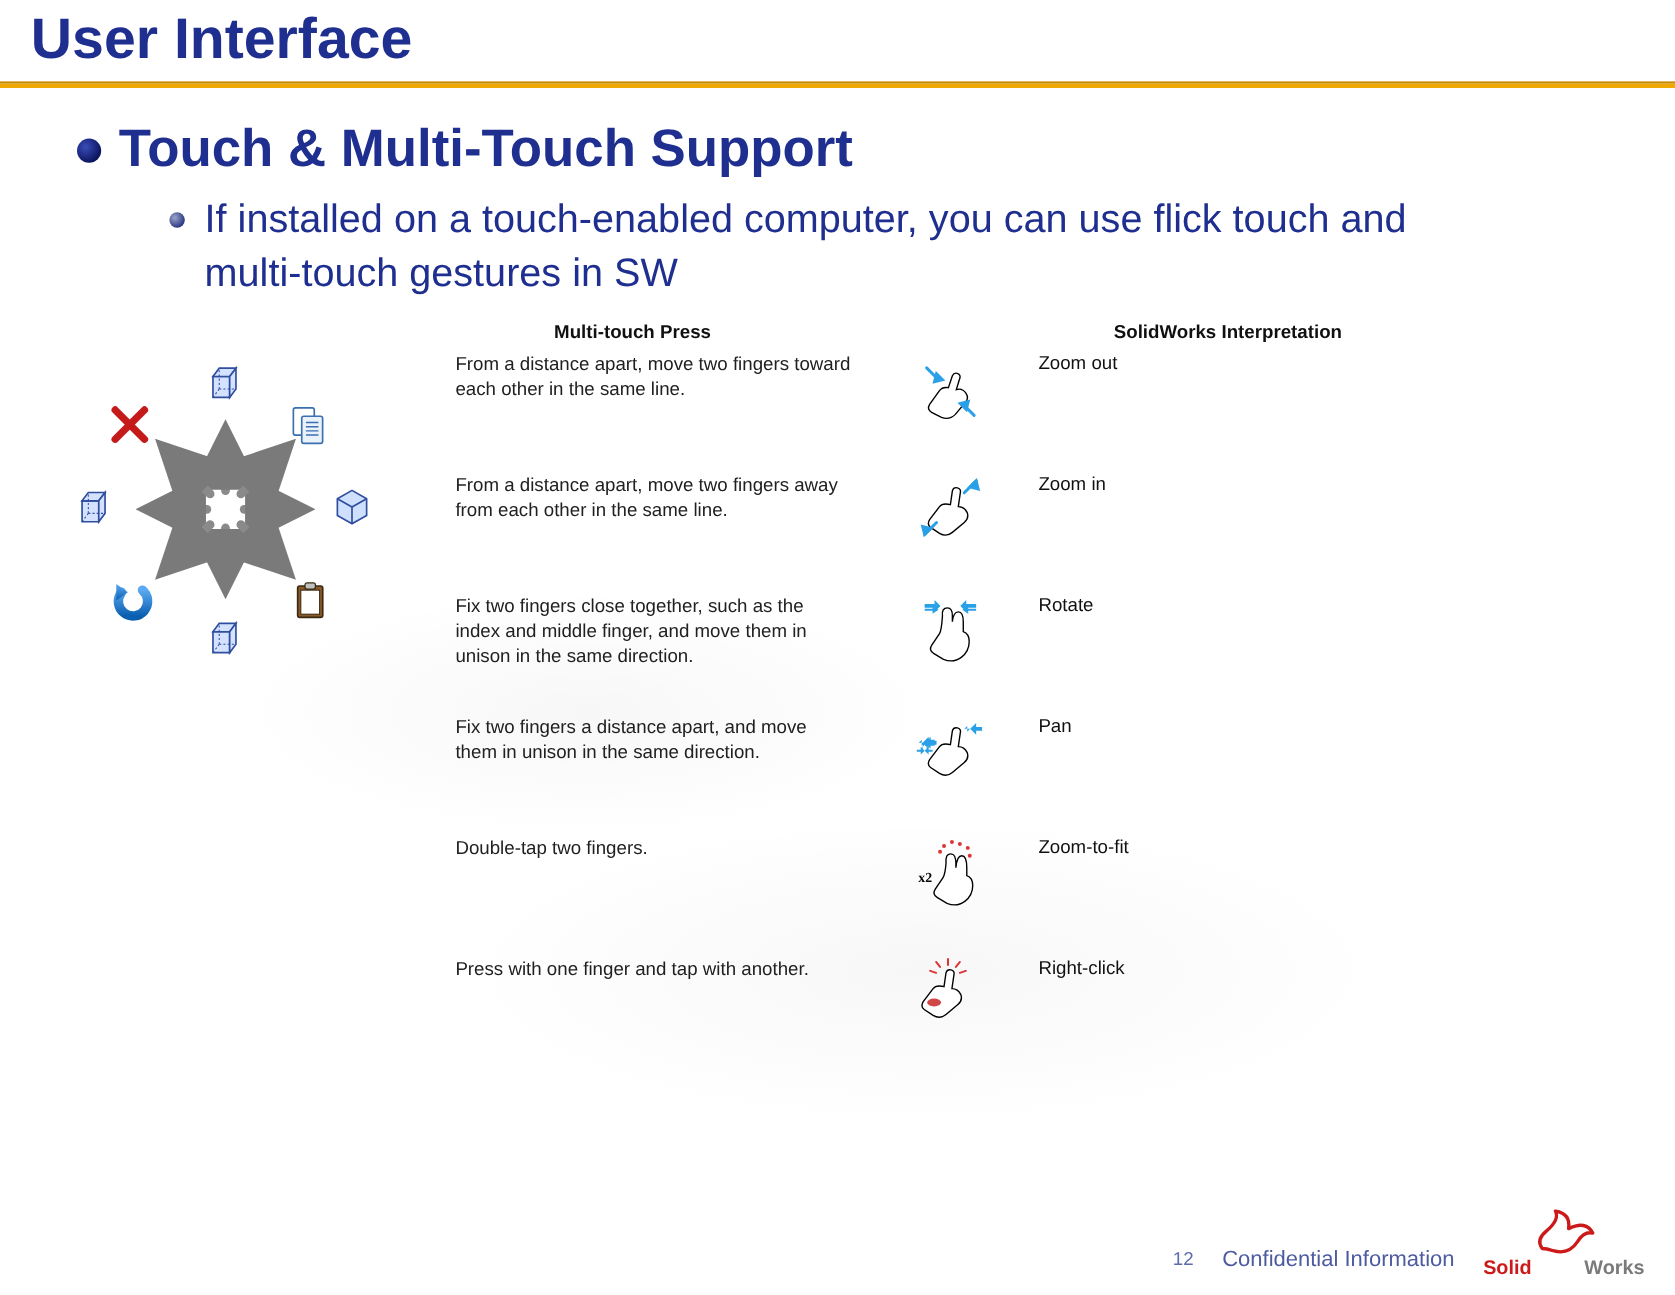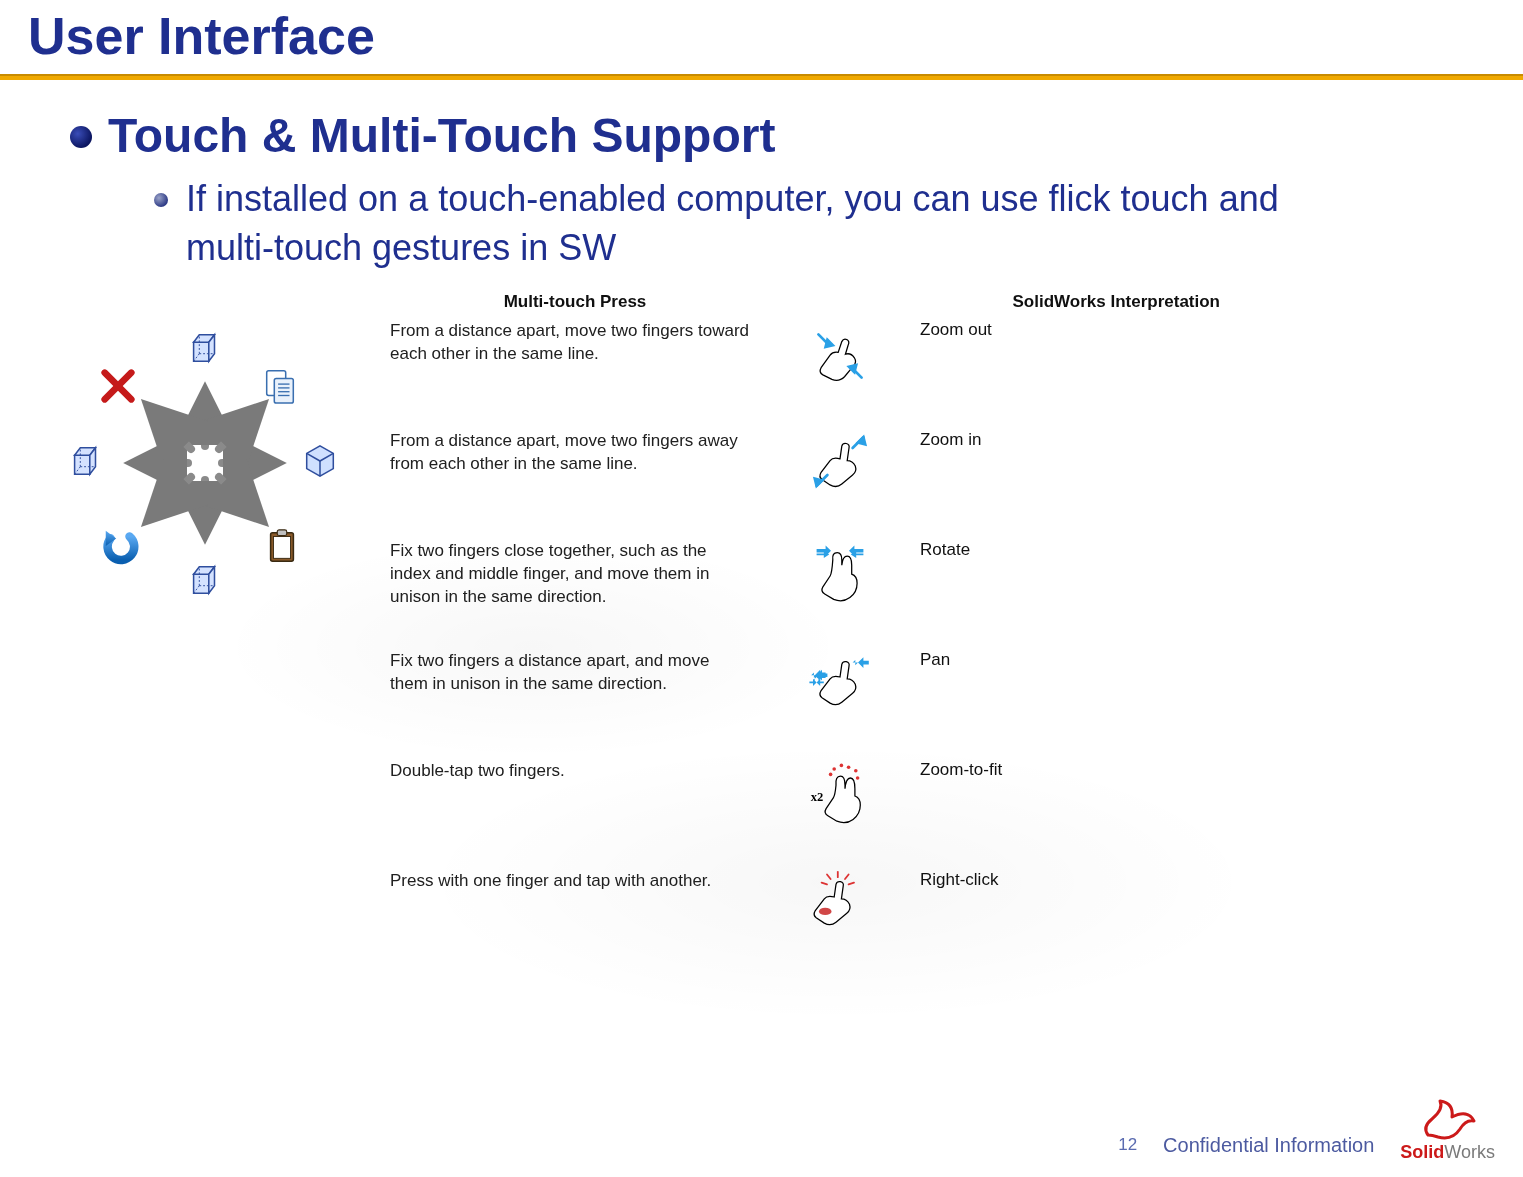--- a/index.html
+++ b/index.html
@@ -116,20 +116,21 @@
     color: #101010;
     padding-bottom: 8px;
   }
   .gt-head .c1 { text-align: center; }
   .gt-head .c3 { text-align: right; }
   .gt-row {
     display: grid;
     grid-template-columns: 370px 160px 300px;
     align-items: flex-start;
     margin-bottom: 38px;
+    margin-left: 24px;
   }
   .gt-row .action {
     font-size: 17px;
     color: #202020;
     line-height: 1.35;
     padding-right: 10px;
   }
   .gt-row .gesture-icon {
     display:flex; justify-content:center; align-items:flex-start;
     height: 72px;
@@ -163,21 +164,21 @@
     font-size: 20px;
     padding-bottom: 4px;
   }
   .footer .logo {
     display:flex; flex-direction:column; align-items:center;
     line-height: 1;
   }
   .footer .logo svg { height: 46px; }
   .footer .logo .brand { font-weight:bold; font-size: 18px; }
   .footer .logo .brand .red { color: #cc1a1a; }
-  .footer .logo .brand .gray { color: #7a7a7a; font-weight:normal; }
+  .footer .logo .brand .gray { color: #7a7a7a; font-weight:bold;margin-left:48px; }
 </style>
 </head>
 <body>
 
 <div class="slide">
   <div class="title">User Interface</div>
   <div class="title-rule"></div>
 
   <div class="content">
     <div class="bullet1">

